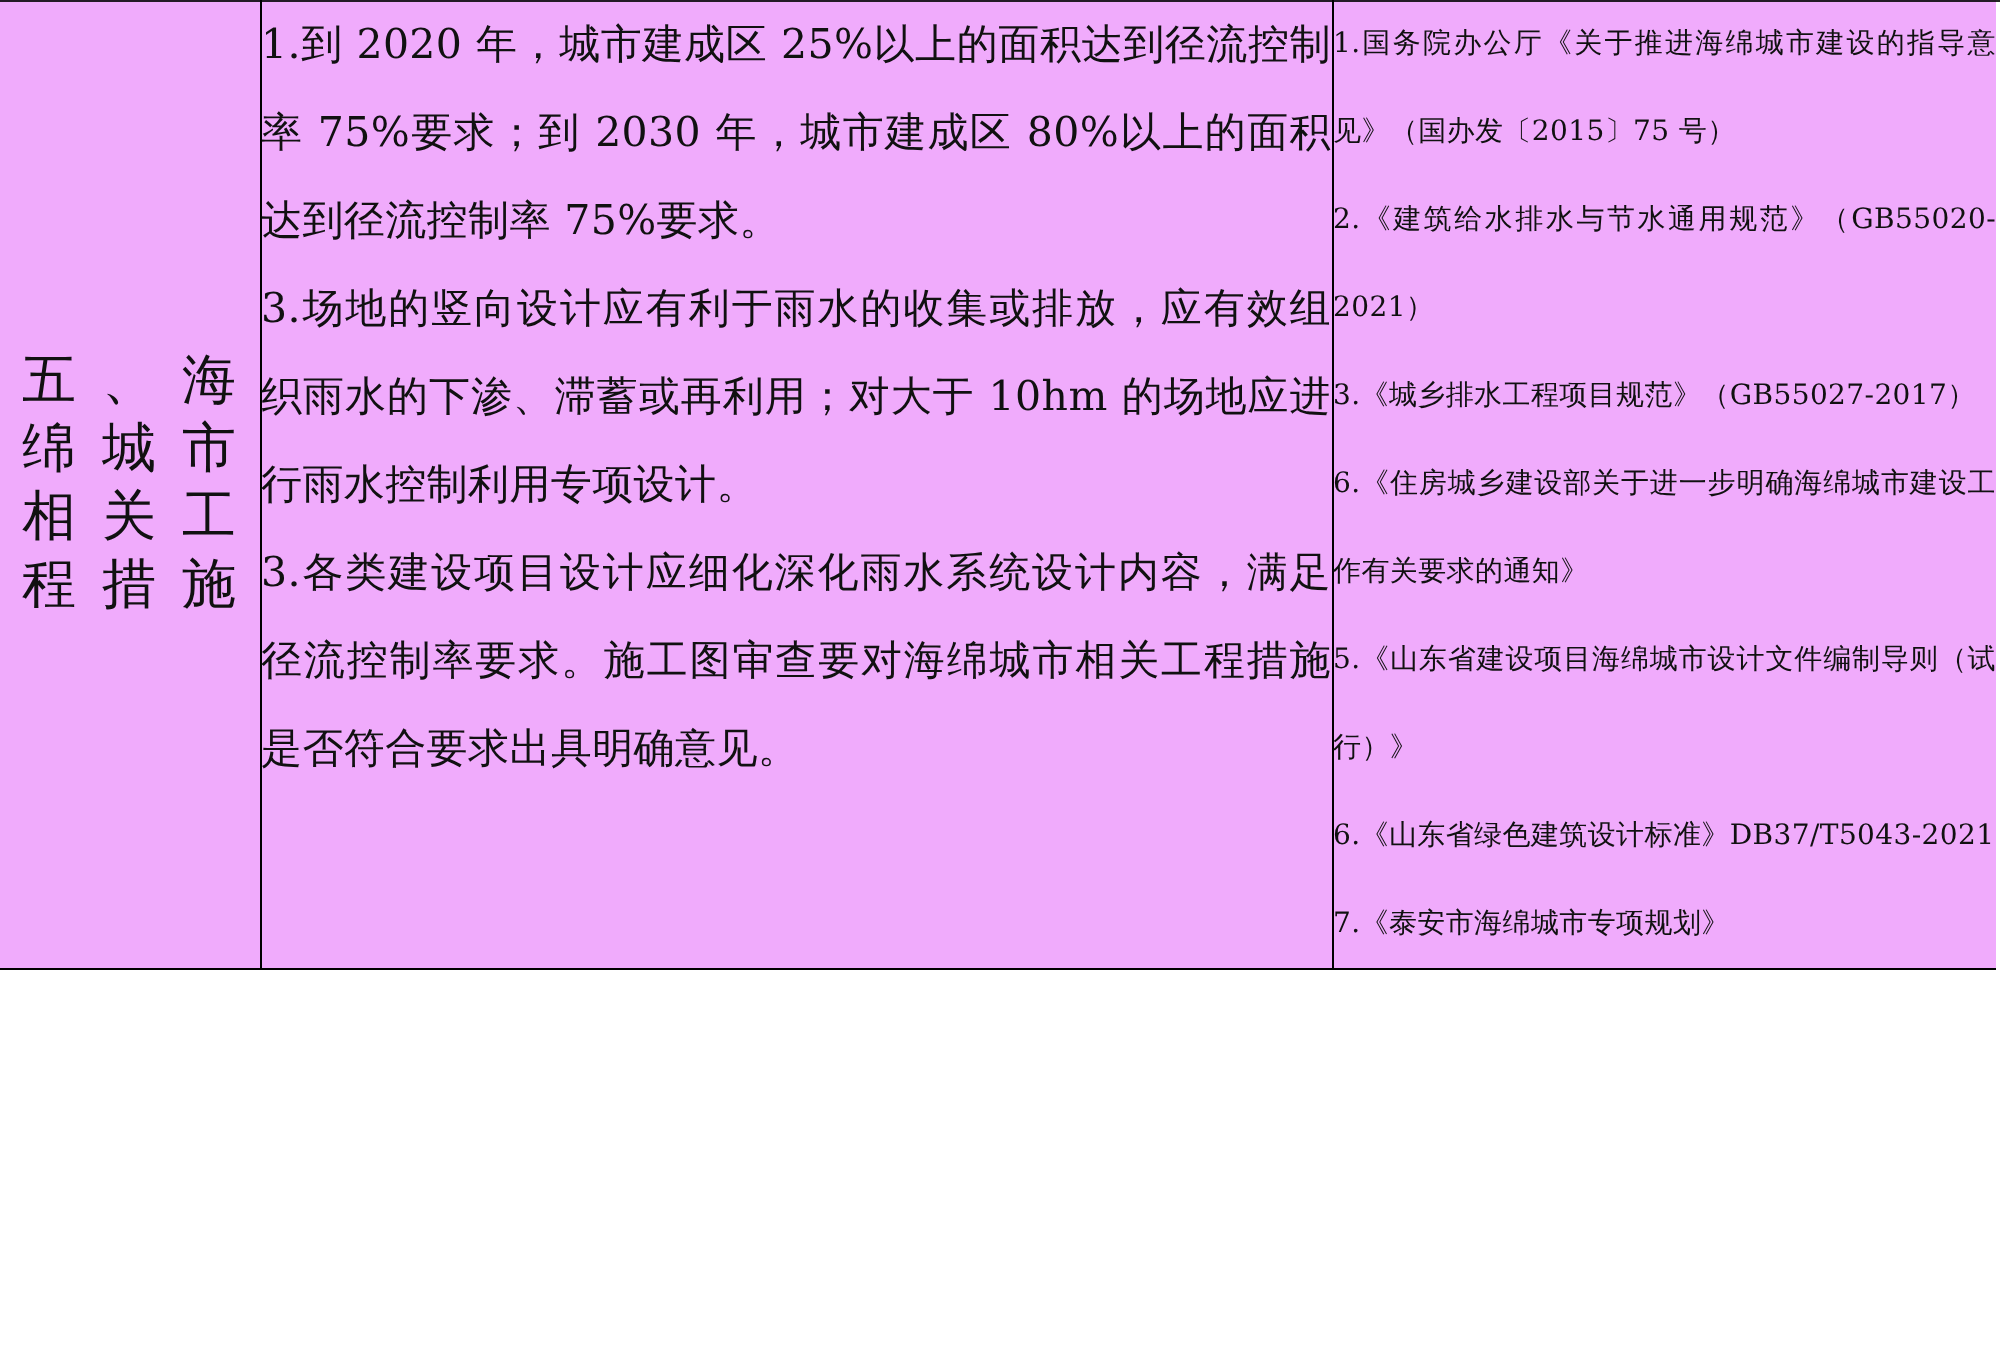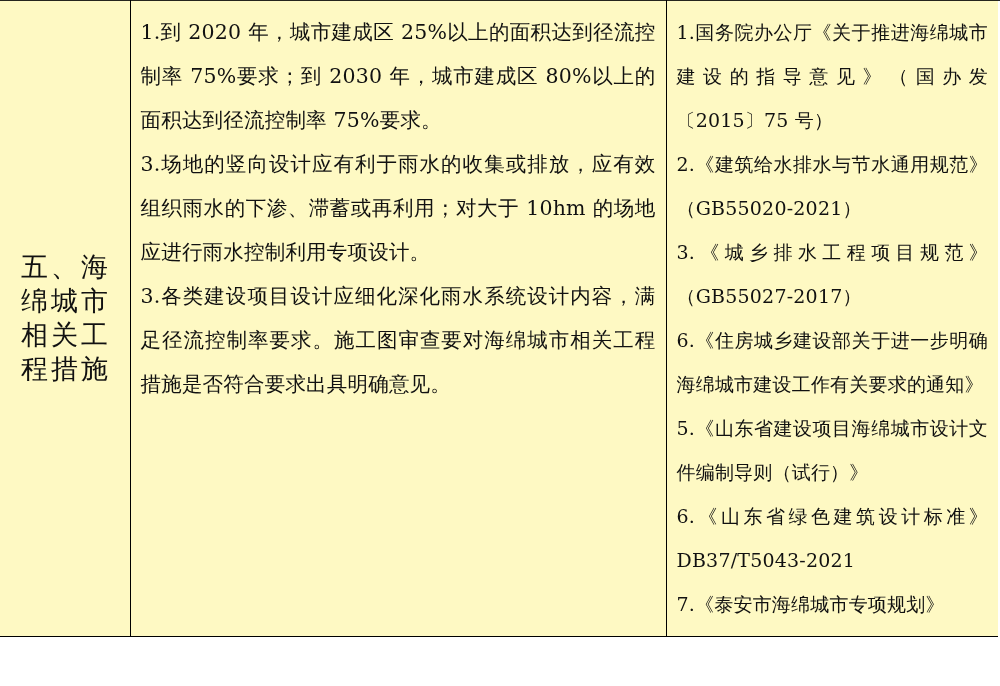--- a/index.html
+++ b/index.html
@@ -26,24 +26,24 @@
   table.doc-table {
     border-collapse: collapse;
     table-layout: fixed;
     width: 998px;
     margin: 0;
     border: 0;
   }
 
   table.doc-table td {
     vertical-align: top;
-    padding: 10px;
+    padding: 0;
     border: 1px solid #000000;
     border-top: 0;
-    background: #fef9c3;
+    background: #f0abfc;
   }
 
   
   col.c1 { width: 130px; }
   col.c2 { width: 536px; }
   col.c3 { width: 332px; }
 
   
   .cell-category {
     vertical-align: middle !important;
@@ -72,21 +72,21 @@
     font-size: 20.5px;
     line-height: 44px;
     text-align: justify;
     text-justify: inter-ideograph;
     margin: 0;
     color: #111;
     letter-spacing: 0.2px;
   }
 
   .ref {
-    font-size: 19px;
+    font-size: 14px;
     line-height: 44px;
     text-align: justify;
     text-justify: inter-ideograph;
     margin: 0;
     color: #111;
     letter-spacing: 0.2px;
   }
 
   
   .edge-top {

